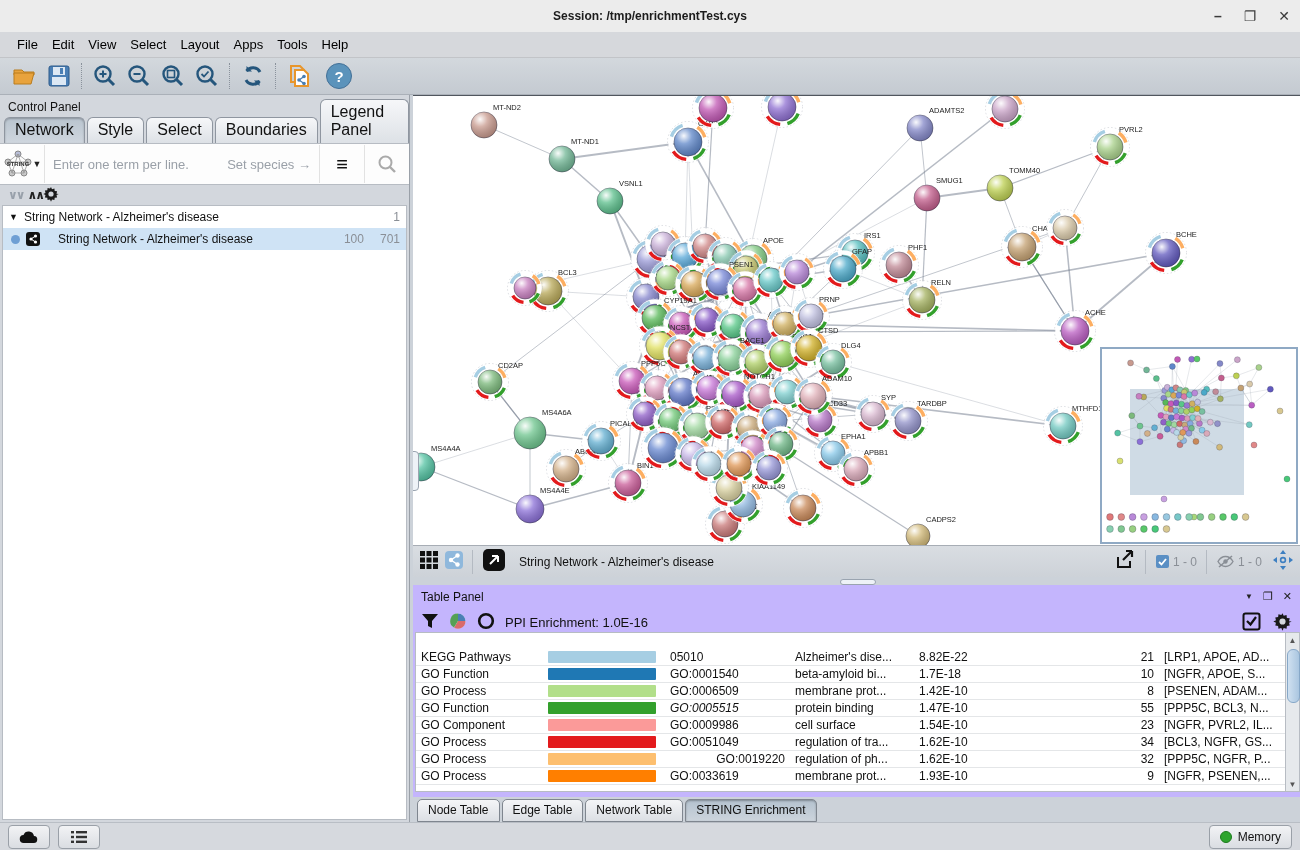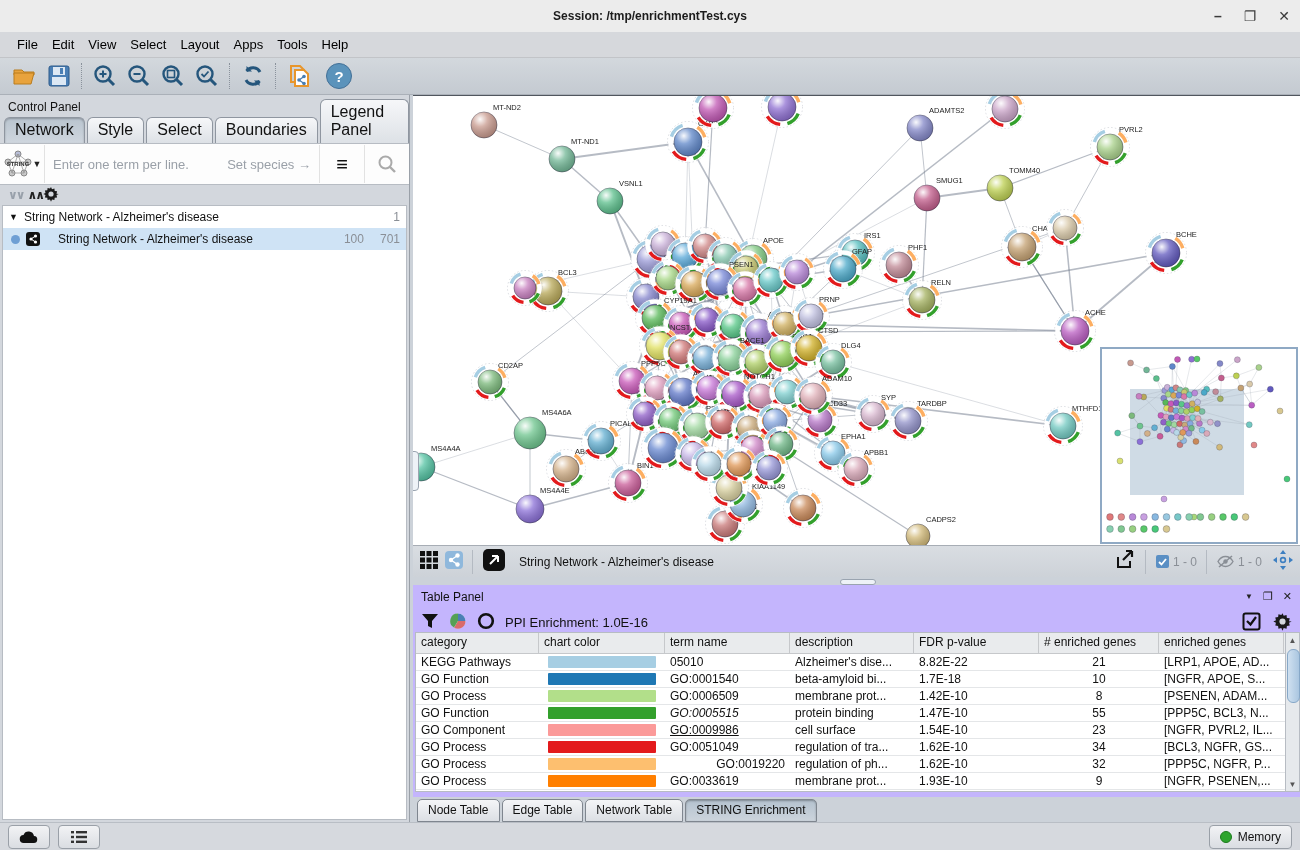--- a/index.html
+++ b/index.html
@@ -50,24 +50,24 @@
   .hsplit{position:absolute;left:413px;top:577px;width:887px;height:8px;background:#ccd2d9;}
   .hsplit .grip{position:absolute;left:50%;top:2px;width:34px;height:4px;margin-left:-17px;background:#eef2f7;border:1px solid #9aa4b0;border-radius:3px;}
   
   .tpanel{position:absolute;left:413px;top:585px;width:887px;height:212px;background:#c4b5fd;}
   .tptools{height:29px;display:flex;align-items:center;gap:10px;padding:0 8px;}
   .ppitxt{font-size:13px;color:#111;}
   .tpright{margin-left:auto;display:flex;gap:12px;align-items:center;}
   .ttable{position:absolute;left:2px;top:47px;width:883px;height:160px;background:#fff;border:1px solid #b7bcc3;box-sizing:border-box;overflow:hidden;}
   .thead{display:flex;height:20px;background:#e9ebed;border-bottom:1px solid #c6c8cb;}
   .th{border-right:1px solid #c6c8cb;box-sizing:border-box;padding:2px 5px;font-size:12px;color:#111;overflow:hidden;white-space:nowrap;}
-  .tbody{position:relative;height:138px;overflow:hidden;}
+  .tbody{position:relative;height:138px;overflow:hidden;margin-top:16px;}
   .tr{display:flex;height:16px;border-bottom:1px solid #e4e6e8;}
   .td{box-sizing:border-box;padding:1px 5px;font-size:12px;white-space:nowrap;overflow:hidden;}
-  .td.num{text-align:center;}
+  .td.num{text-align:right;}
   .swatch{height:12px;margin:1px 4px;border-radius:1px;flex:1;}
   .vscroll{position:absolute;right:0px;top:47px;width:15px;height:160px;background:#e6e9ec;border:1px solid #b7bcc3;box-sizing:border-box;}
   .varrow{height:14px;display:flex;align-items:center;justify-content:center;font-size:8px;color:#555;}
   .vthumb{position:absolute;left:1px;top:16px;width:11px;height:52px;background:linear-gradient(90deg,#cfe0f0,#aac6e0);border:1px solid #87a8c8;border-radius:6px;}
   .bottomtabs{position:absolute;left:417px;top:797px;height:25px;display:flex;align-items:flex-end;gap:2px;}
   .btab{border:1px solid #7f868f;border-radius:5px 5px 0 0;background:linear-gradient(#f4f5f7,#dcdfe4);padding:3px 10px 4px;font-size:12px;}
   .btab.sel{background:linear-gradient(#b4c2cf,#ccd4dc);box-shadow:inset 0 1px 2px rgba(0,0,0,.3);}
   .statusbar{position:absolute;left:0;top:822px;width:1300px;height:28px;background:#d6d9de;border-top:1px solid #b9bec5;display:flex;align-items:center;padding:0 8px;box-sizing:border-box;}
   .sbtn{width:40px;height:22px;border:1px solid #9aa0a8;border-radius:4px;background:linear-gradient(#f2f3f5,#dadde2);display:flex;align-items:center;justify-content:center;margin-right:8px;}
   .membtn{margin-left:auto;height:22px;border:1px solid #9aa0a8;border-radius:4px;background:linear-gradient(#f2f3f5,#dadde2);display:flex;align-items:center;gap:6px;padding:0 10px;font-size:12px;}
@@ -1603,29 +1603,20 @@
       </span>
       <span>
         <svg width="19" height="19" viewBox="0 0 16 16">
             <path d="M8 1l1 2.2 2.4-.6 .3 2.4 2.4.3-.6 2.4L15.7 8l-2.2 1 .6 2.4-2.4.3-.3 2.4-2.4-.6L8 15.7l-1-2.2-2.4.6-.3-2.4-2.4-.3.6-2.4L.3 8l2.2-1-.6-2.4 2.4-.3.3-2.4 2.4.6z" fill="#1a1a1a"></path>
             <circle cx="8" cy="8" r="2.6" fill="#d3d7dd"></circle>
           </svg>
       </span>
     </span>
   </div>
   <div class="ttable">
-    <div class="thead" id="thead">
-        <div class="th" style="width: 123px;">category</div>
-        <div class="th" style="width: 126px;">chart color</div>
-        <div class="th" style="width: 125px;">term name</div>
-        <div class="th" style="width: 124px;">description</div>
-        <div class="th" style="width: 125px;">FDR p-value</div>
-        <div class="th" style="width: 120px;"># enriched genes</div>
-        <div class="th" style="width: 125px;">enriched genes</div>
-      </div>
     <div class="tbody" id="tbody">
         <div class="tr">
           <div class="td" style="width: 123px;">KEGG Pathways</div>
           <div class="td" style="width: 126px; display: flex;">
             <div class="swatch" style="background: rgb(166, 206, 227);"></div>
           </div>
           <div class="td" style="width: 125px;">05010</div>
           <div class="td" style="width: 124px;">Alzheimer's dise...</div>
           <div class="td" style="width: 125px;">8.82E-22</div>
           <div class="td num" style="width: 120px;">21</div>
@@ -1662,21 +1653,21 @@
           <div class="td" style="width: 124px;">protein binding</div>
           <div class="td" style="width: 125px;">1.47E-10</div>
           <div class="td num" style="width: 120px;">55</div>
           <div class="td" style="width: 125px;">[PPP5C, BCL3, N...</div>
         </div>
         <div class="tr">
           <div class="td" style="width: 123px;">GO Component</div>
           <div class="td" style="width: 126px; display: flex;">
             <div class="swatch" style="background: rgb(251, 154, 153);"></div>
           </div>
-          <div class="td" style="width: 125px; text-decoration: underline;">GO:0009986</div>
+          <div class="td" style="width: 125px;">GO:0009986</div>
           <div class="td" style="width: 124px;">cell surface</div>
           <div class="td" style="width: 125px;">1.54E-10</div>
           <div class="td num" style="width: 120px;">23</div>
           <div class="td" style="width: 125px;">[NGFR, PVRL2, IL...</div>
         </div>
         <div class="tr">
           <div class="td" style="width: 123px;">GO Process</div>
           <div class="td" style="width: 126px; display: flex;">
             <div class="swatch" style="background: rgb(227, 26, 28);"></div>
           </div>

